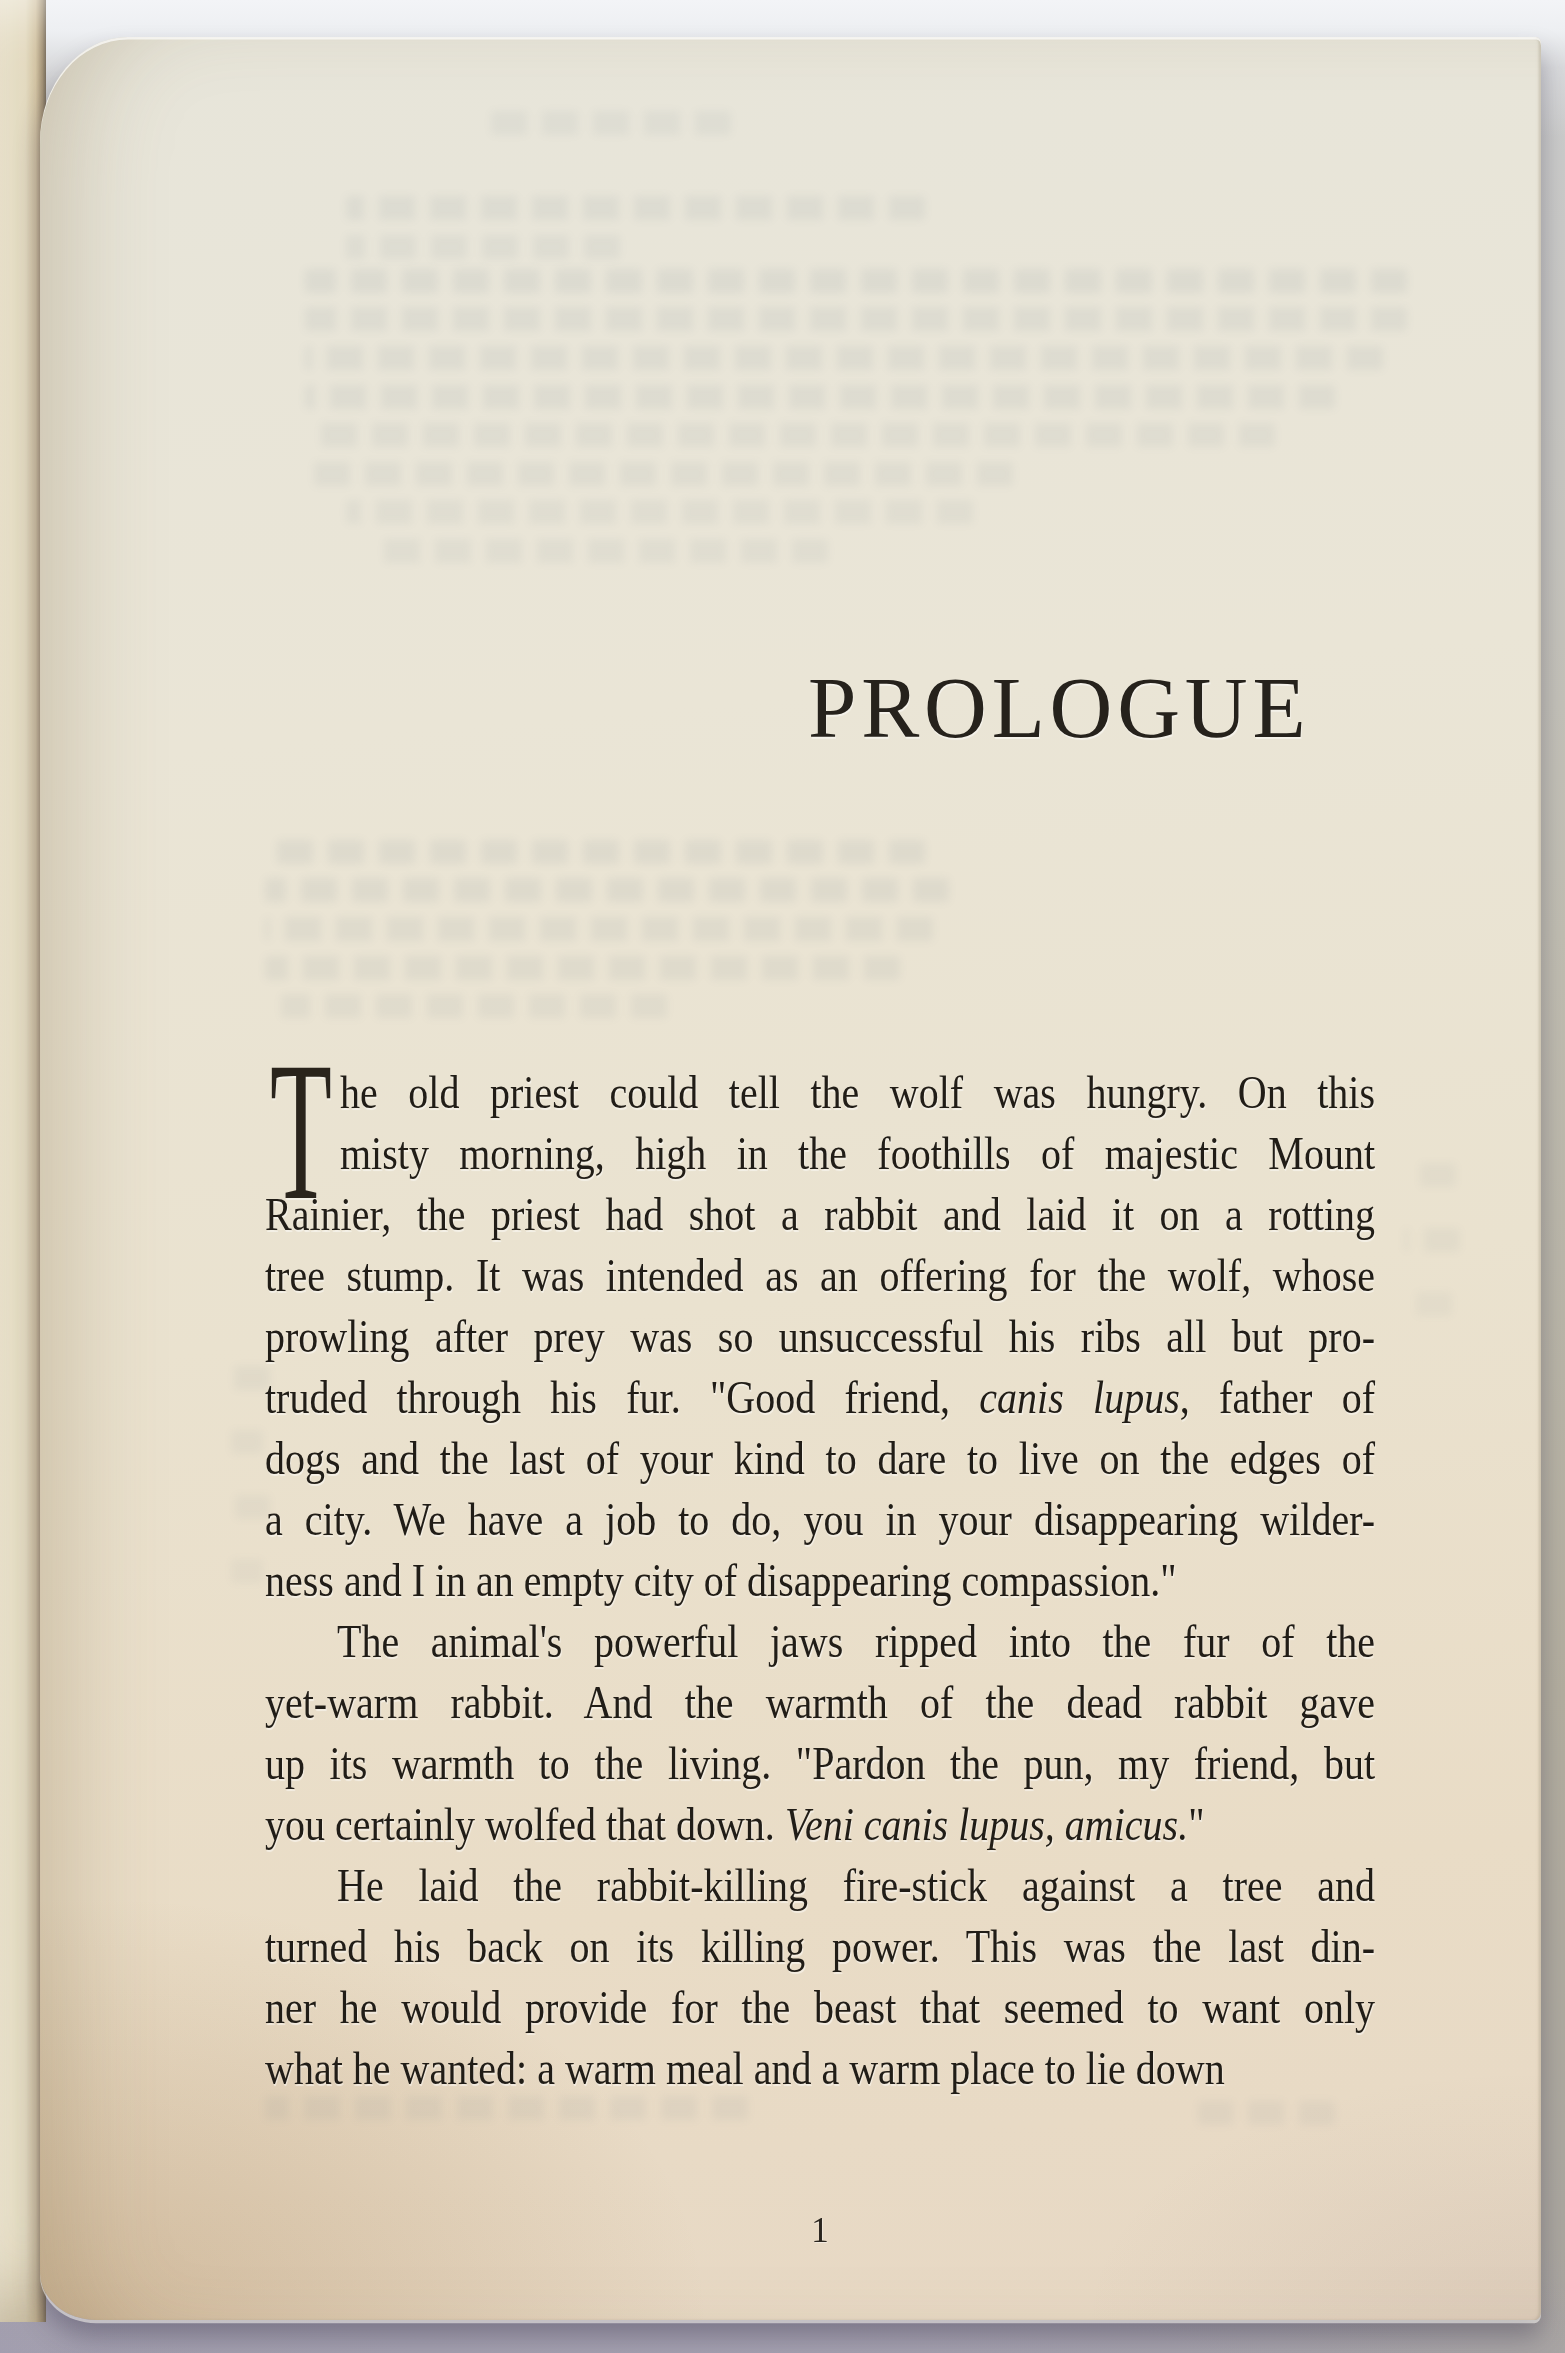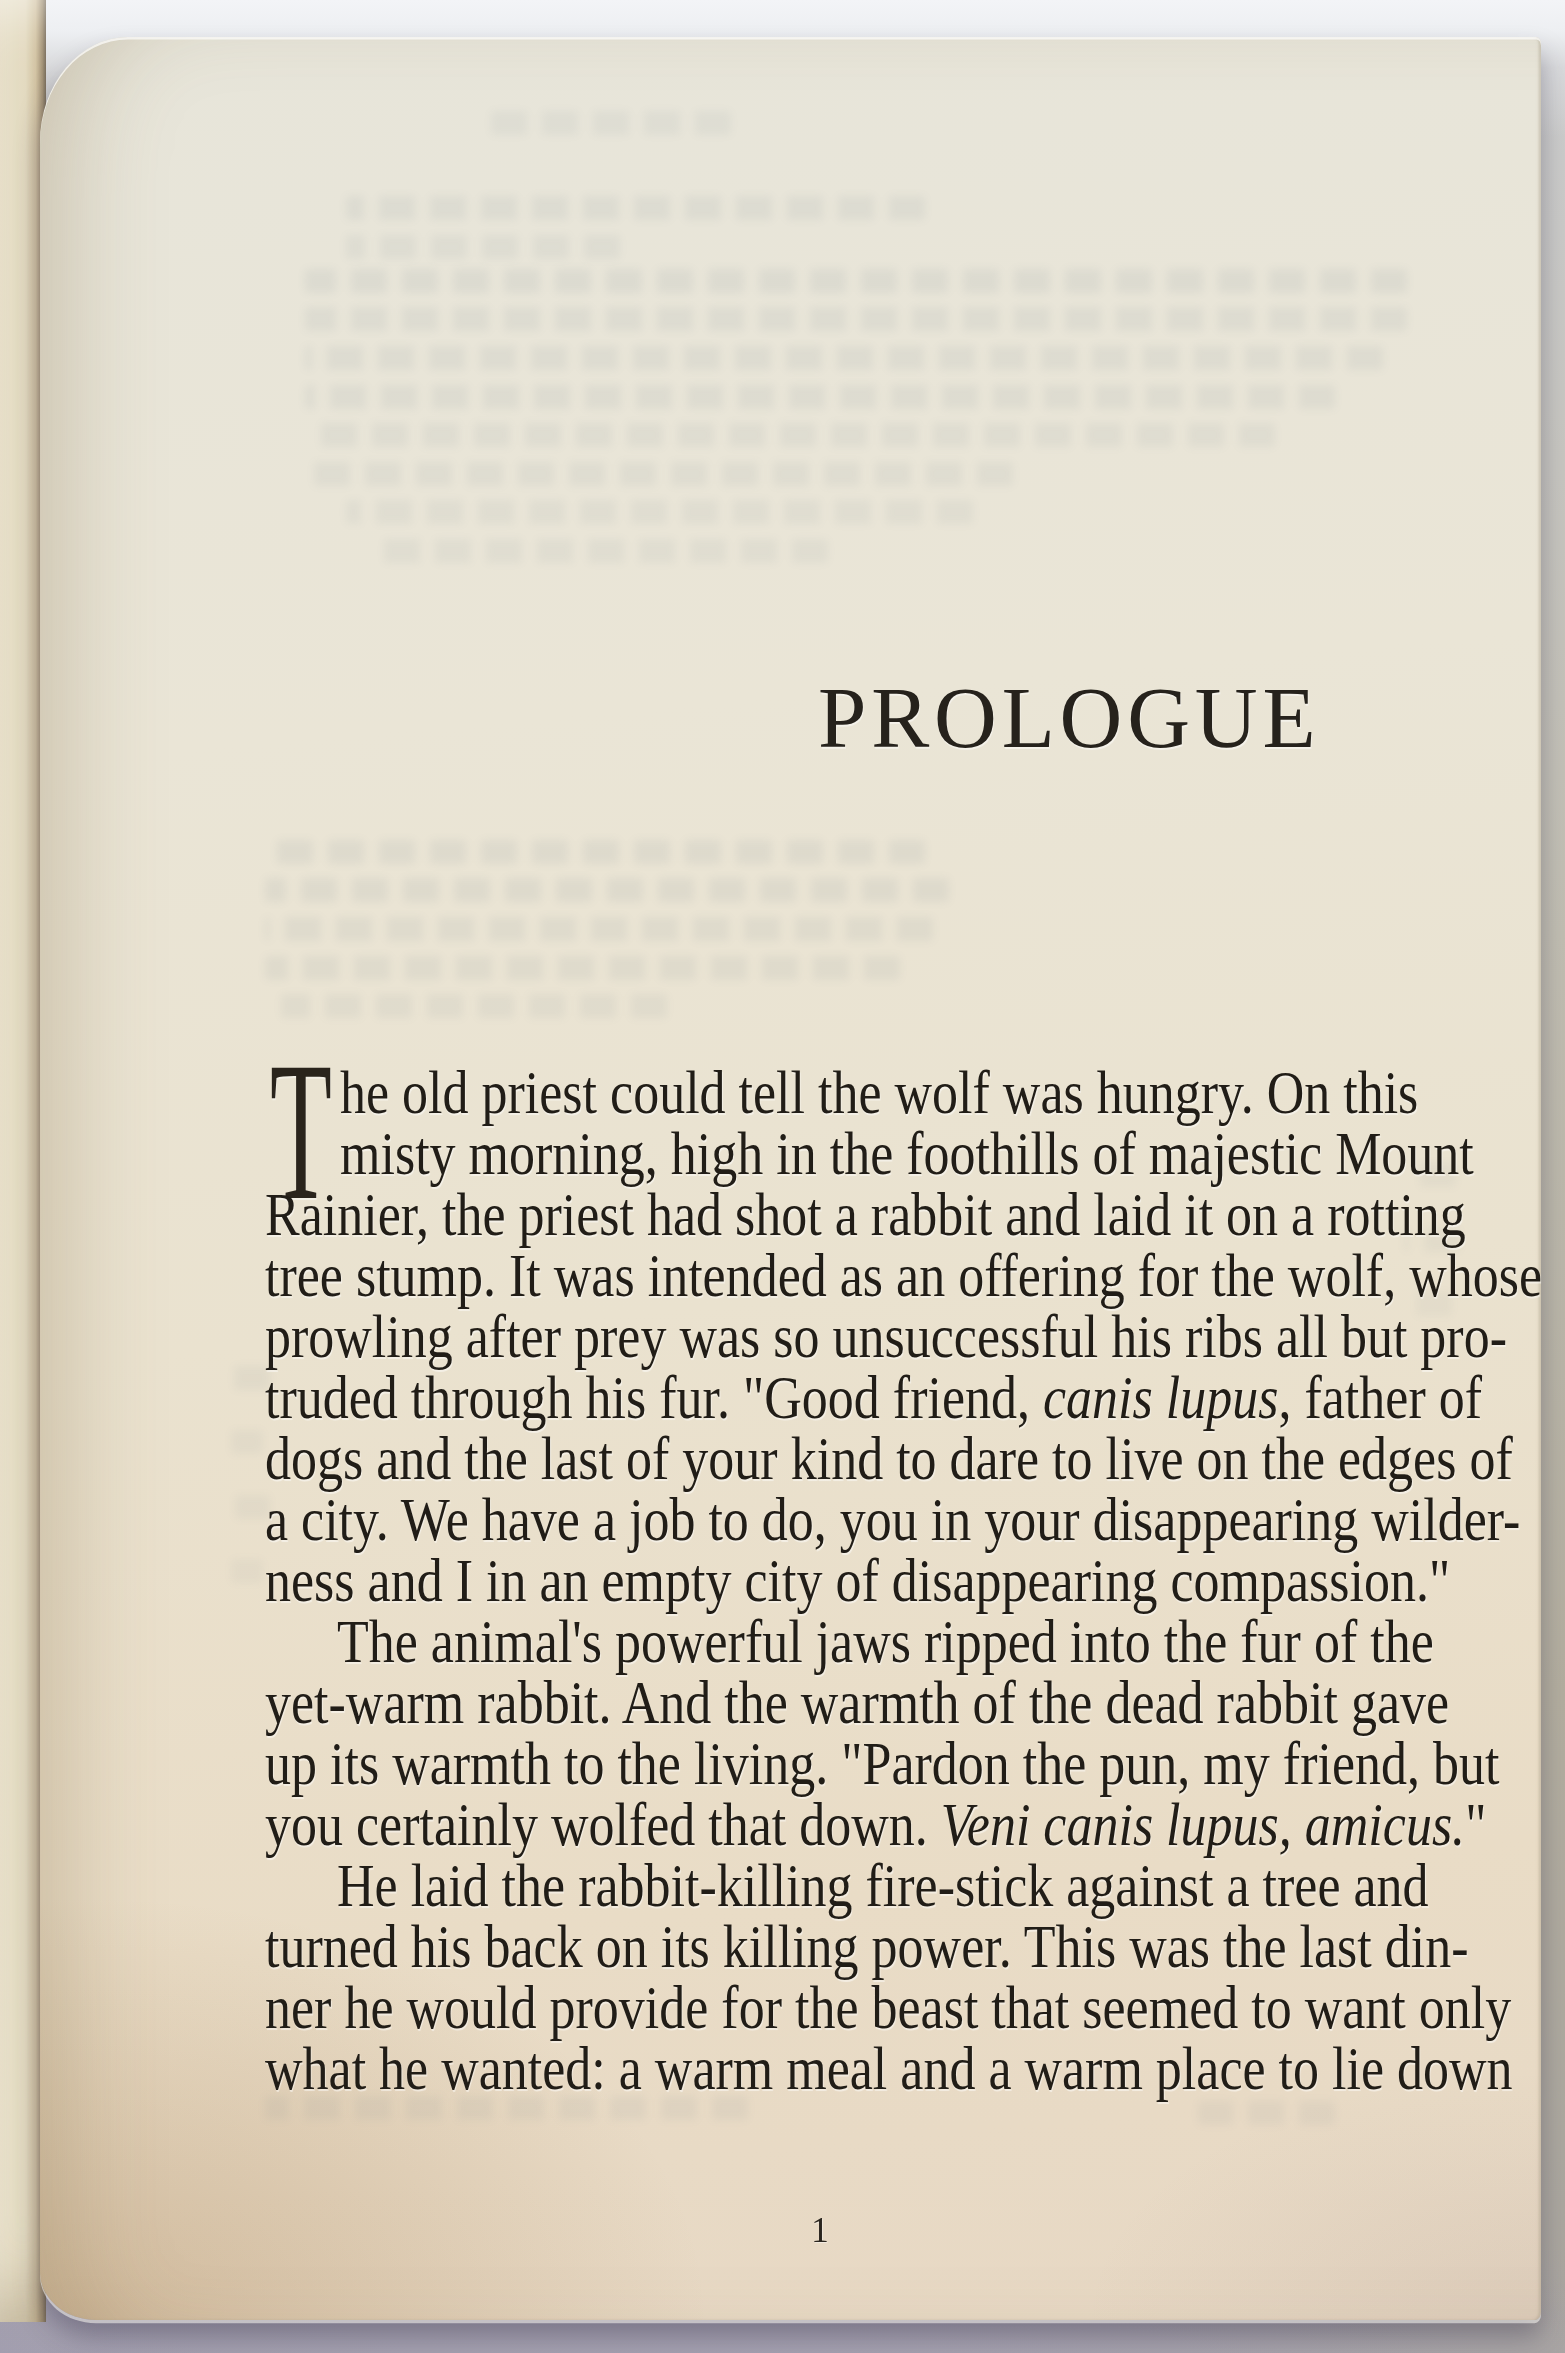--- a/index.html
+++ b/index.html
@@ -25,28 +25,28 @@
       linear-gradient(175deg,#e7e5da 0%,#eae5d6 30%,#eae2cf 55%,#e9dcc6 80%,#e7d8c4 100%);
     border-radius:88px 4.8px 6.4px 56px / 105px 6.4px 8px 48px;
     box-shadow:
       0 3.2px 0 rgba(252,250,244,.55),
       0 16px 26px rgba(45,40,65,.35),
       inset 0 2.4px 0 rgba(255,255,255,.7),
       inset -2.4px 0 2.4px rgba(160,150,125,.38),
       inset 76px 0 97px -48px rgba(120,95,55,.26);
   }
   .heading{
-    position:absolute;left:764px;top:623px;margin:14px;
+    position:absolute;left:764px;top:623px;margin:4px;
     font-size:87px;font-weight:400;letter-spacing:4.8px;line-height:1;
     color:#26221c;text-shadow:0.8px 1.6px 0.8px rgba(255,255,255,.5);
     font-family:"Liberation Serif","DejaVu Serif",serif;
   }
   .body-text{
     position:absolute;left:225px;top:1025px;width:1110px;
-    font-size:52px;color:#211d17;
+    font-size:40px;color:#211d17;
   }
   .line{
     height:61px;line-height:61px;
     text-align:justify;text-align-last:justify;
     transform:scaleY(1.16);
     text-shadow:0.8px 1.6px 0.8px rgba(255,255,255,.5);
     white-space:nowrap;
   }
   .line.no-just{text-align:left;text-align-last:left;}
   .line.drop-offset{padding-left:75px;}

